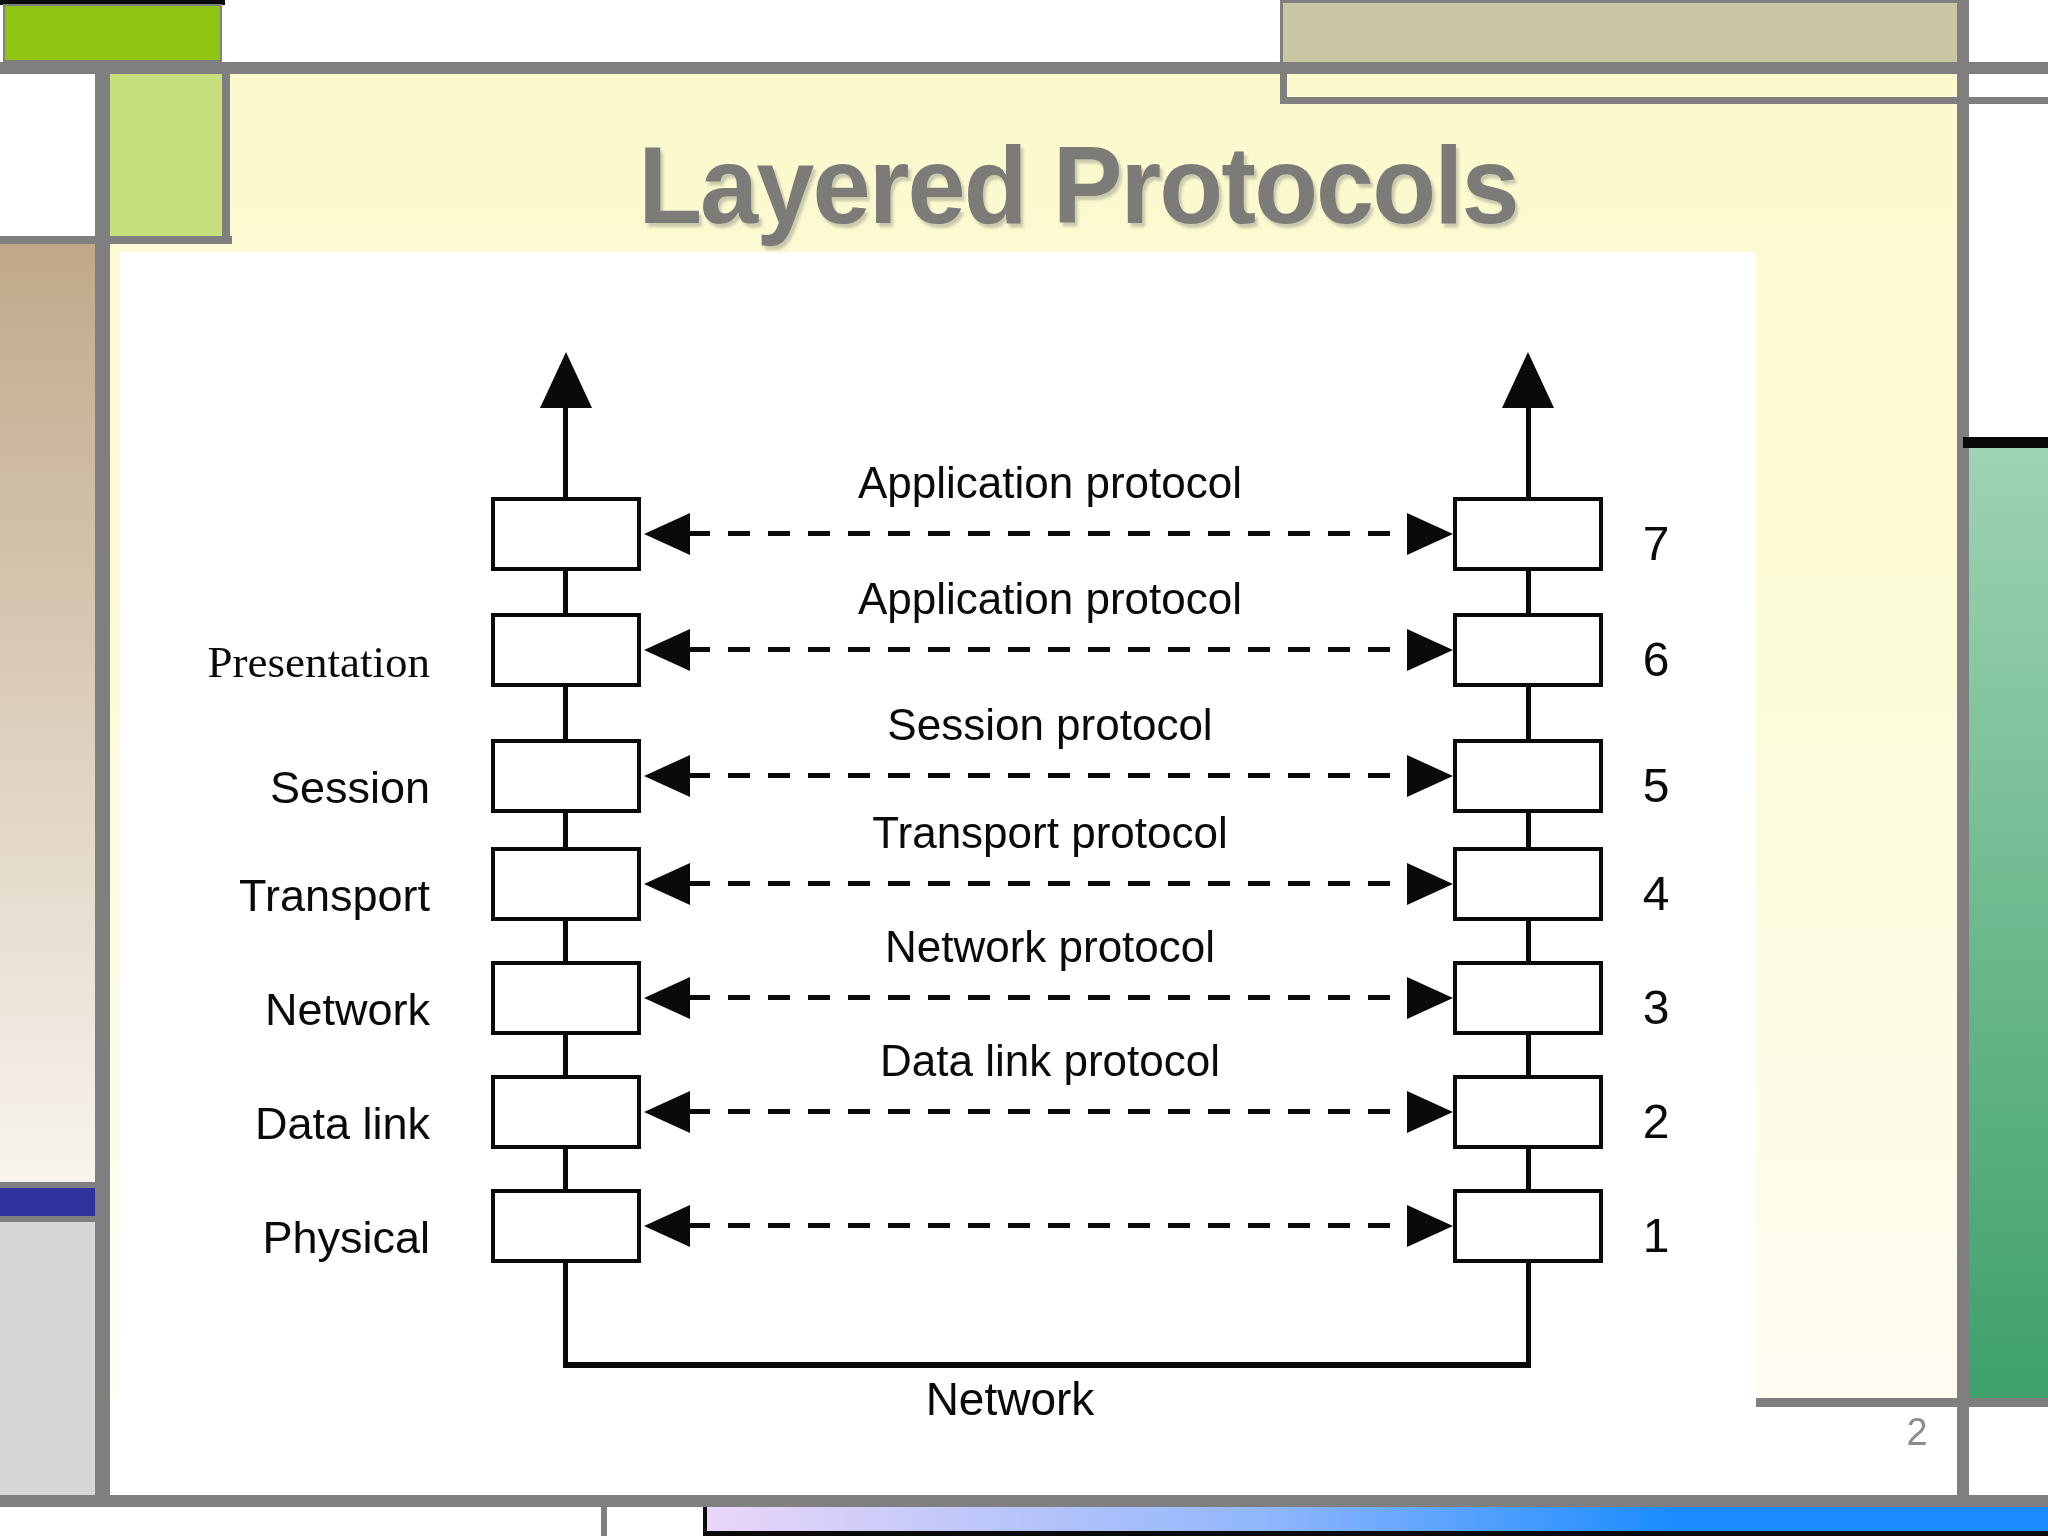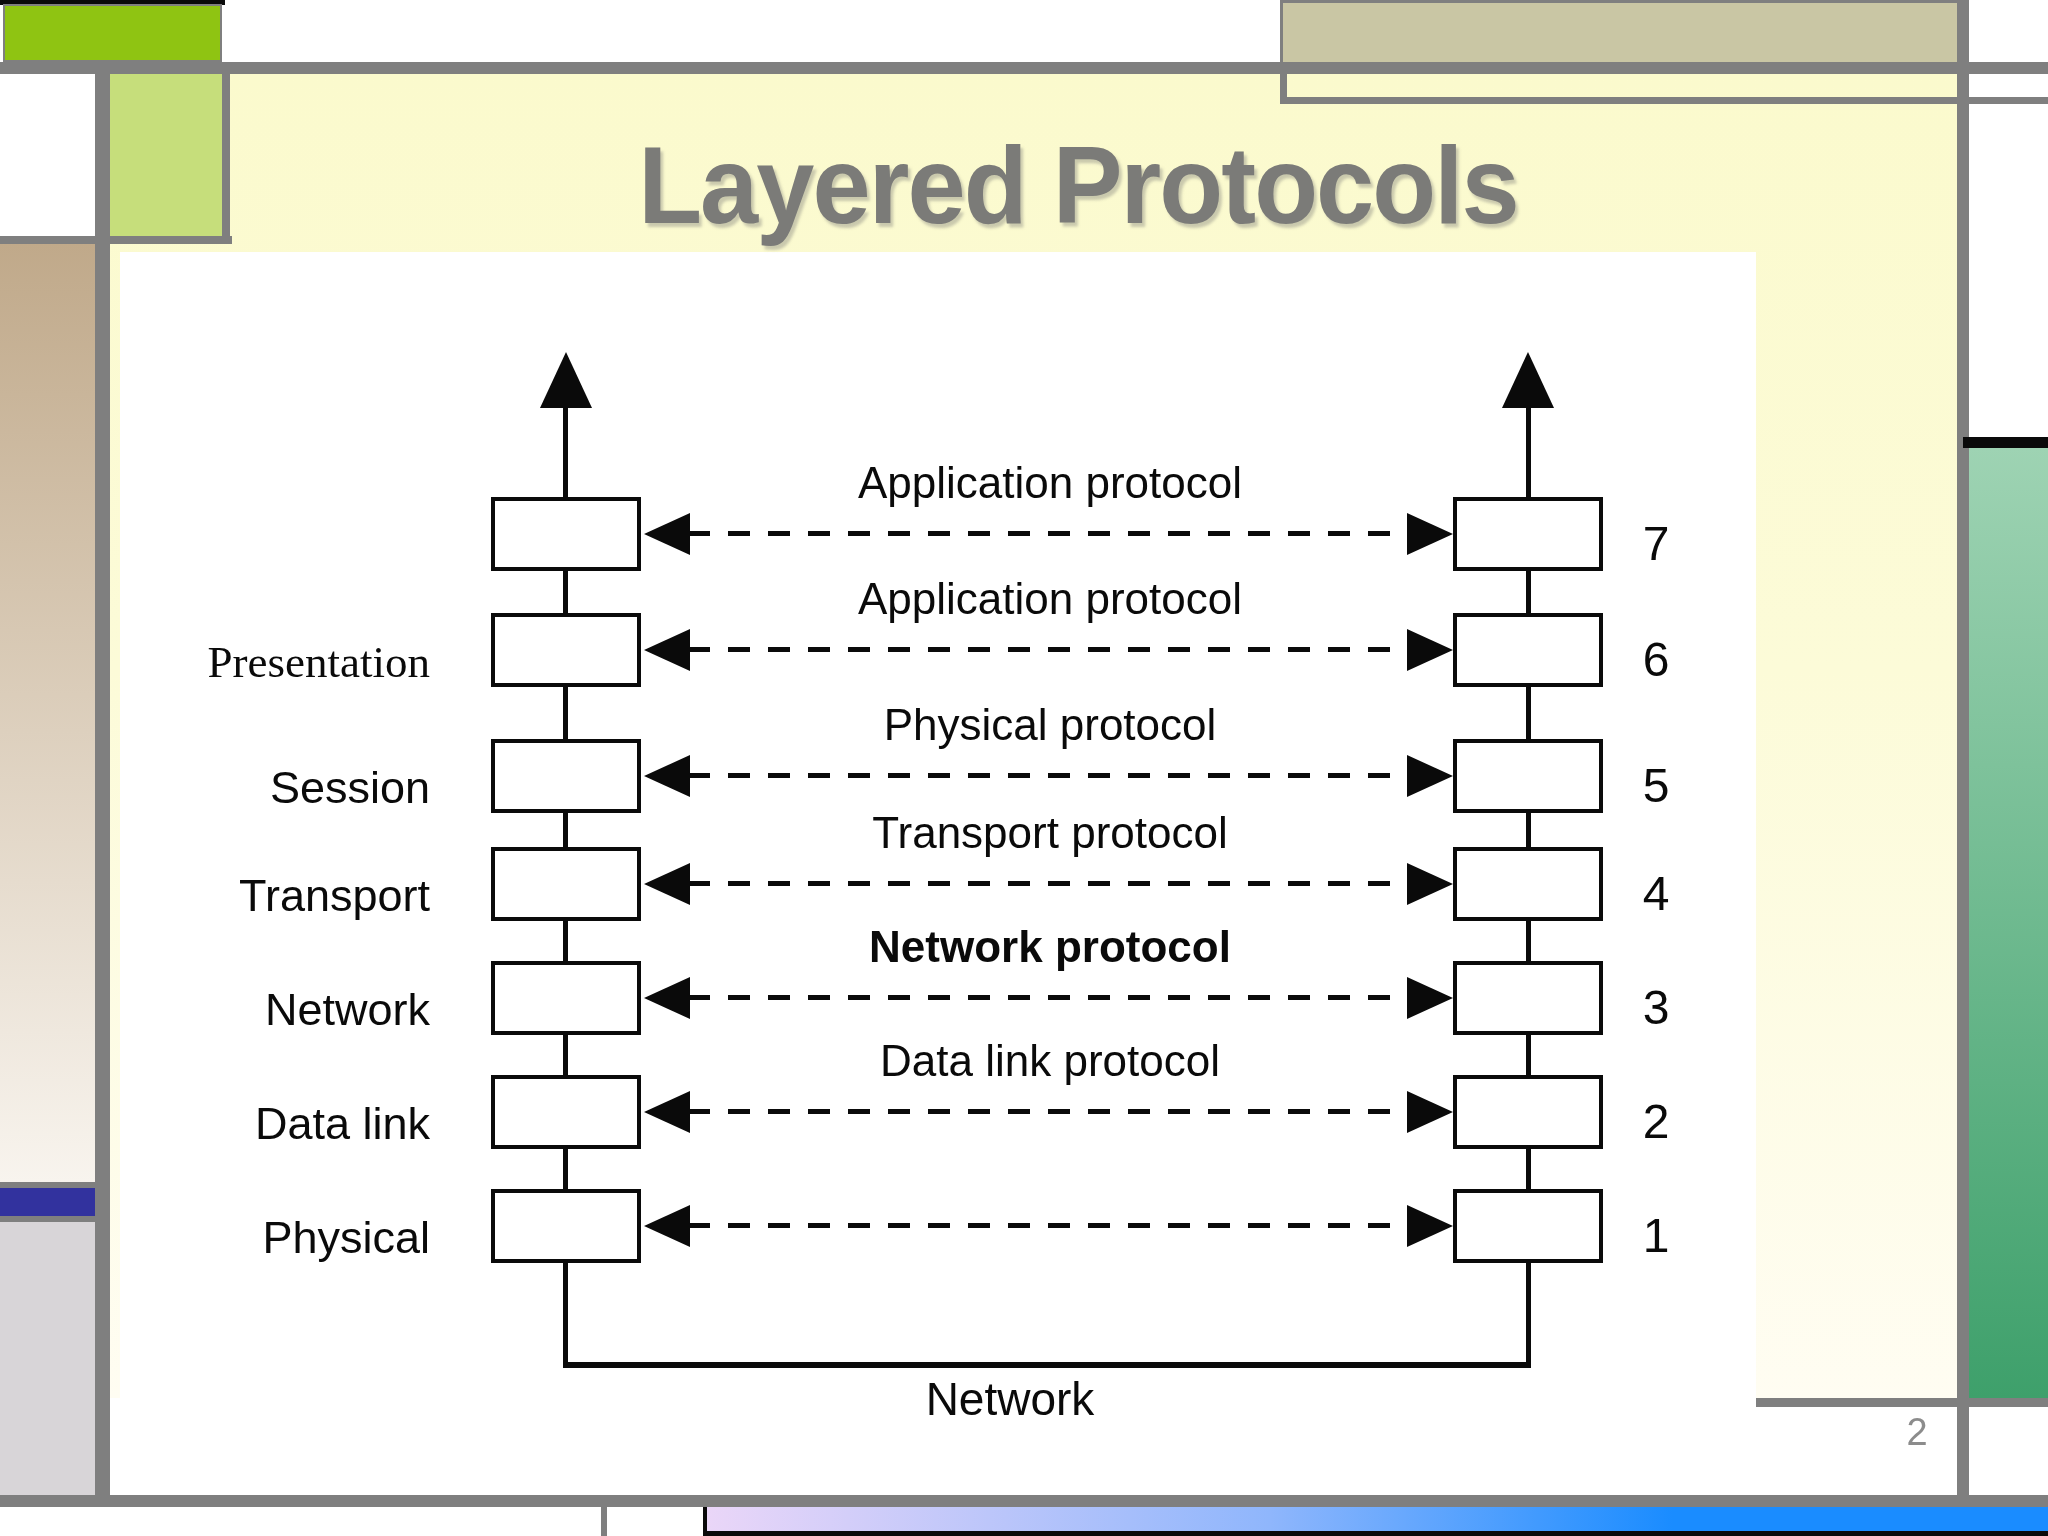--- a/index.html
+++ b/index.html
@@ -125,37 +125,37 @@
       <div class="abs num-label" style="left: 1614px; top: 515px; width: 84px;">7</div>
       <div class="abs layer-label" style="left: 138px; top: 633px; width: 292px; font-family: Liberation Serif, serif;">Presentation</div>
       <div class="abs proto-label" style="left: 647px; top: 572px; width: 806px;">Application protocol</div>
       <div class="abs dash-line" style="left: 688px; top: 647px; width: 722px;"></div>
       <div class="abs tri tri-left" style="left: 644px; top: 629px;"></div>
       <div class="abs tri tri-right" style="left: 1407px; top: 629px;"></div>
       <div class="abs osi-box" style="left: 491px; top: 613px; width: 150px;"></div>
       <div class="abs osi-box" style="left: 1453px; top: 613px; width: 150px;"></div>
       <div class="abs num-label" style="left: 1614px; top: 631px; width: 84px;">6</div>
       <div class="abs layer-label" style="left: 138px; top: 759px; width: 292px;">Session</div>
-      <div class="abs proto-label" style="left: 647px; top: 698px; width: 806px;">Physical protocol</div>
+      <div class="abs proto-label" style="left: 647px; top: 698px; width: 806px;">Session protocol</div>
       <div class="abs dash-line" style="left: 688px; top: 773px; width: 722px;"></div>
       <div class="abs tri tri-left" style="left: 644px; top: 755px;"></div>
       <div class="abs tri tri-right" style="left: 1407px; top: 755px;"></div>
       <div class="abs osi-box" style="left: 491px; top: 739px; width: 150px;"></div>
       <div class="abs osi-box" style="left: 1453px; top: 739px; width: 150px;"></div>
       <div class="abs num-label" style="left: 1614px; top: 757px; width: 84px;">5</div>
       <div class="abs layer-label" style="left: 138px; top: 867px; width: 292px;">Transport</div>
       <div class="abs proto-label" style="left: 647px; top: 806px; width: 806px;">Transport protocol</div>
       <div class="abs dash-line" style="left: 688px; top: 881px; width: 722px;"></div>
       <div class="abs tri tri-left" style="left: 644px; top: 863px;"></div>
       <div class="abs tri tri-right" style="left: 1407px; top: 863px;"></div>
       <div class="abs osi-box" style="left: 491px; top: 847px; width: 150px;"></div>
       <div class="abs osi-box" style="left: 1453px; top: 847px; width: 150px;"></div>
       <div class="abs num-label" style="left: 1614px; top: 865px; width: 84px;">4</div>
       <div class="abs layer-label" style="left: 138px; top: 981px; width: 292px;">Network</div>
-      <div class="abs proto-label" style="left: 647px; top: 920px; width: 806px; font-weight: bold;">Network protocol</div>
+      <div class="abs proto-label" style="left: 647px; top: 920px; width: 806px;">Network protocol</div>
       <div class="abs dash-line" style="left: 688px; top: 995px; width: 722px;"></div>
       <div class="abs tri tri-left" style="left: 644px; top: 977px;"></div>
       <div class="abs tri tri-right" style="left: 1407px; top: 977px;"></div>
       <div class="abs osi-box" style="left: 491px; top: 961px; width: 150px;"></div>
       <div class="abs osi-box" style="left: 1453px; top: 961px; width: 150px;"></div>
       <div class="abs num-label" style="left: 1614px; top: 979px; width: 84px;">3</div>
       <div class="abs layer-label" style="left: 138px; top: 1095px; width: 292px;">Data link</div>
       <div class="abs proto-label" style="left: 647px; top: 1034px; width: 806px;">Data link protocol</div>
       <div class="abs dash-line" style="left: 688px; top: 1109px; width: 722px;"></div>
       <div class="abs tri tri-left" style="left: 644px; top: 1091px;"></div>

